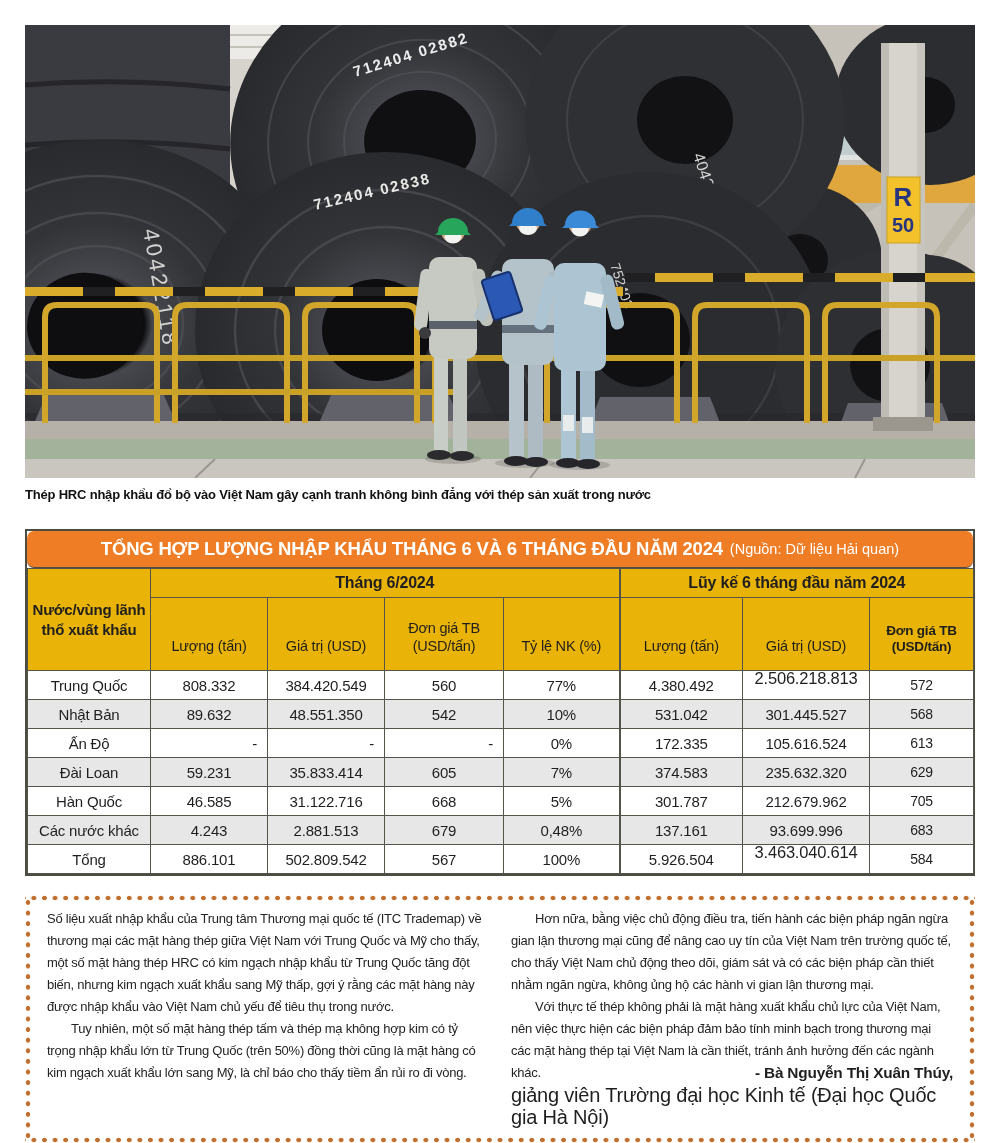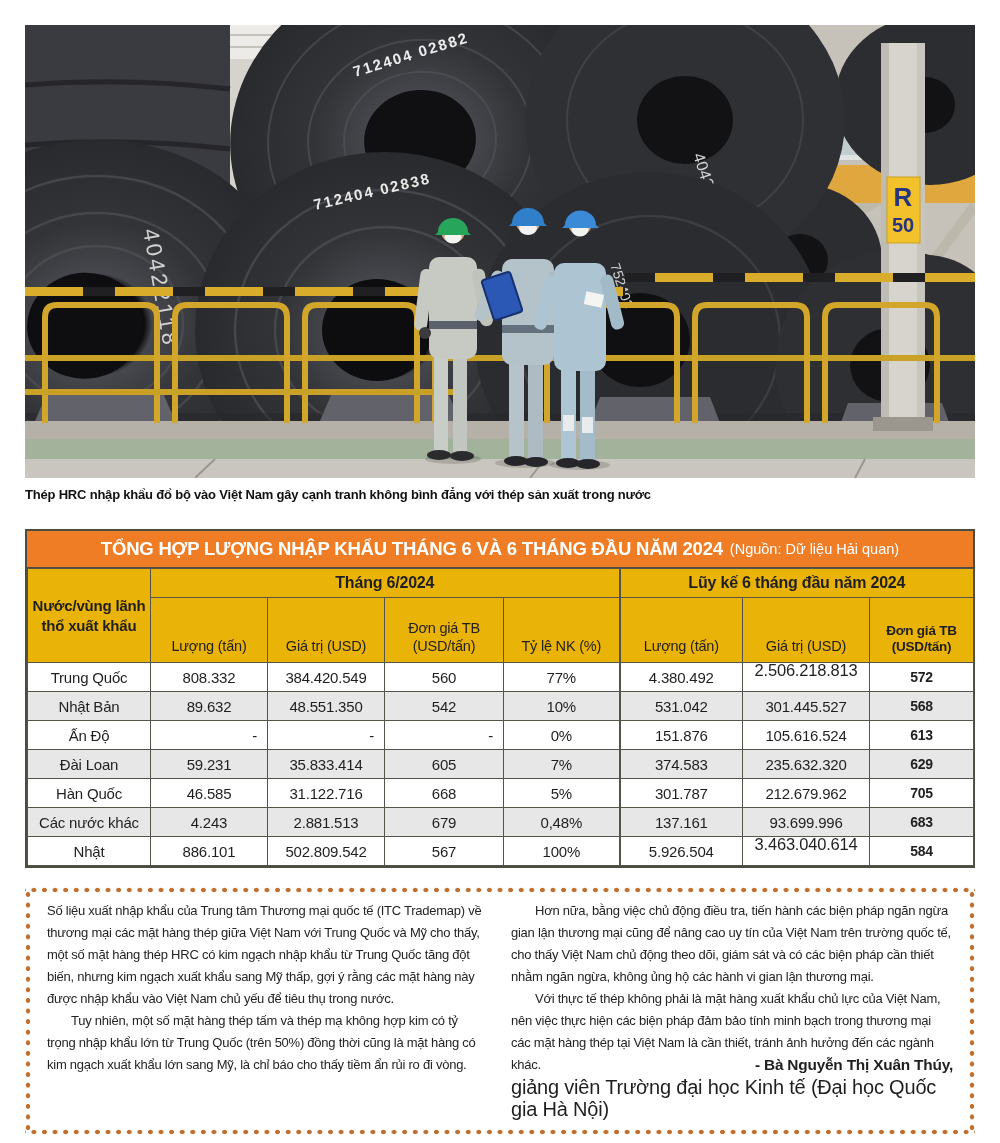--- a/index.html
+++ b/index.html
@@ -8,34 +8,34 @@
 
   
   .photo{margin:25px 25px 0;width:950px;height:453px;overflow:hidden;background:#d6d3cd;}
   .photo svg{display:block;}
 
   
   .caption{margin:9px 25px 0;font-size:13px;font-weight:bold;color:#111;letter-spacing:-0.2px;}
 
   
   .tablewrap{margin:27px 25px 0;width:946px;border:2px solid #4c4c43;background:#fff;}
-  .titlebar{background:#ee7d26;height:36px;display:flex;align-items:flex-start;justify-content:center;gap:7px;padding-top:0;line-height:36px;border-bottom:1px solid #4c4c43;}
+  .titlebar{background:#ee7d26;height:36px;display:flex;align-items:flex-start;justify-content:center;gap:7px;padding-top:0;line-height:36px;border-bottom:1px solid #4c4c43;border-radius:7px;}
   .titlebar .t1{color:#fff;font-weight:bold;font-size:18.5px;letter-spacing:-0.2px;}
   .titlebar .t2{color:#fff;font-size:14.5px;}
   table.t{width:100%;border-collapse:collapse;table-layout:fixed;}
   .t th,.t td{border:1px solid #55544b;padding:0 2px;}
   .t thead th{background:#eab308;font-size:14.5px;font-weight:normal;letter-spacing:-0.2px;}
   .t .grp th{height:28px;font-weight:bold;font-size:16px;}
-  .t .sub th{height:57px;vertical-align:bottom;padding-bottom:7px;line-height:1.2;}
+  .t .sub th{height:57px;vertical-align:bottom;padding-bottom:15px;line-height:1.2;}
   .t th.corner{font-weight:bold;font-size:15px;vertical-align:middle;line-height:1.3;}
   .t .sub th:last-child{font-weight:bold;font-size:13.5px;}
   .t td{height:28px;text-align:center;font-size:15px;letter-spacing:-0.2px;}
   .t tbody td:first-child{font-size:15px;}
   .t tbody tr:nth-child(even){background:#e7e7e7;}
-  .t tbody td.unit{font-weight:bold;font-size:14px;}
+  .t tbody td.unit{font-weight:normal;font-size:14px;}
   .t tbody td.dash{text-align:right;padding-right:10px;}
   .t td:nth-child(6),.t .sub th:nth-child(5),.t th.g2{border-left-width:2px;}
   .t .lift{display:inline-block;position:relative;top:-7px;font-size:16.5px;}
 
   
   .quote{position:relative;margin:19px 25px 0;width:950px;box-sizing:border-box;padding:13px 22px 15px;}
   .dot-h{position:absolute;left:0;right:0;height:6px;background-image:radial-gradient(circle,#c06f2e 2.1px,transparent 2.6px);background-size:10.6px 6px;background-position:center;}
   .dot-v{position:absolute;top:5px;bottom:5px;width:6px;background-image:radial-gradient(circle,#c06f2e 2.1px,transparent 2.6px);background-size:6px 10.6px;background-position:center;}
   .dot-top{top:0;} .dot-bot{bottom:0;} .dot-left{left:0;} .dot-right{right:0;}
   .cols{display:flex;gap:22px;}
@@ -301,21 +301,21 @@
             <td>531.042</td>
             <td>301.445.527</td>
             <td class="unit">568</td>
           </tr>
           <tr>
             <td>Ấn Độ</td>
             <td class="dash">-</td>
             <td class="dash">-</td>
             <td class="dash">-</td>
             <td>0%</td>
-            <td>151.876</td>
+            <td>172.335</td>
             <td>105.616.524</td>
             <td class="unit">613</td>
           </tr>
           <tr>
             <td>Đài Loan</td>
             <td>59.231</td>
             <td>35.833.414</td>
             <td>605</td>
             <td>7%</td>
             <td>374.583</td>
@@ -336,21 +336,21 @@
             <td>Các nước khác</td>
             <td>4.243</td>
             <td>2.881.513</td>
             <td>679</td>
             <td>0,48%</td>
             <td>137.161</td>
             <td>93.699.996</td>
             <td class="unit">683</td>
           </tr>
           <tr>
-            <td>Nhật</td>
+            <td>Tổng</td>
             <td>886.101</td>
             <td>502.809.542</td>
             <td>567</td>
             <td>100%</td>
             <td>5.926.504</td>
             <td><span class="lift">3.463.040.614</span></td>
             <td class="unit">584</td>
           </tr>
         </tbody>
     </table>

